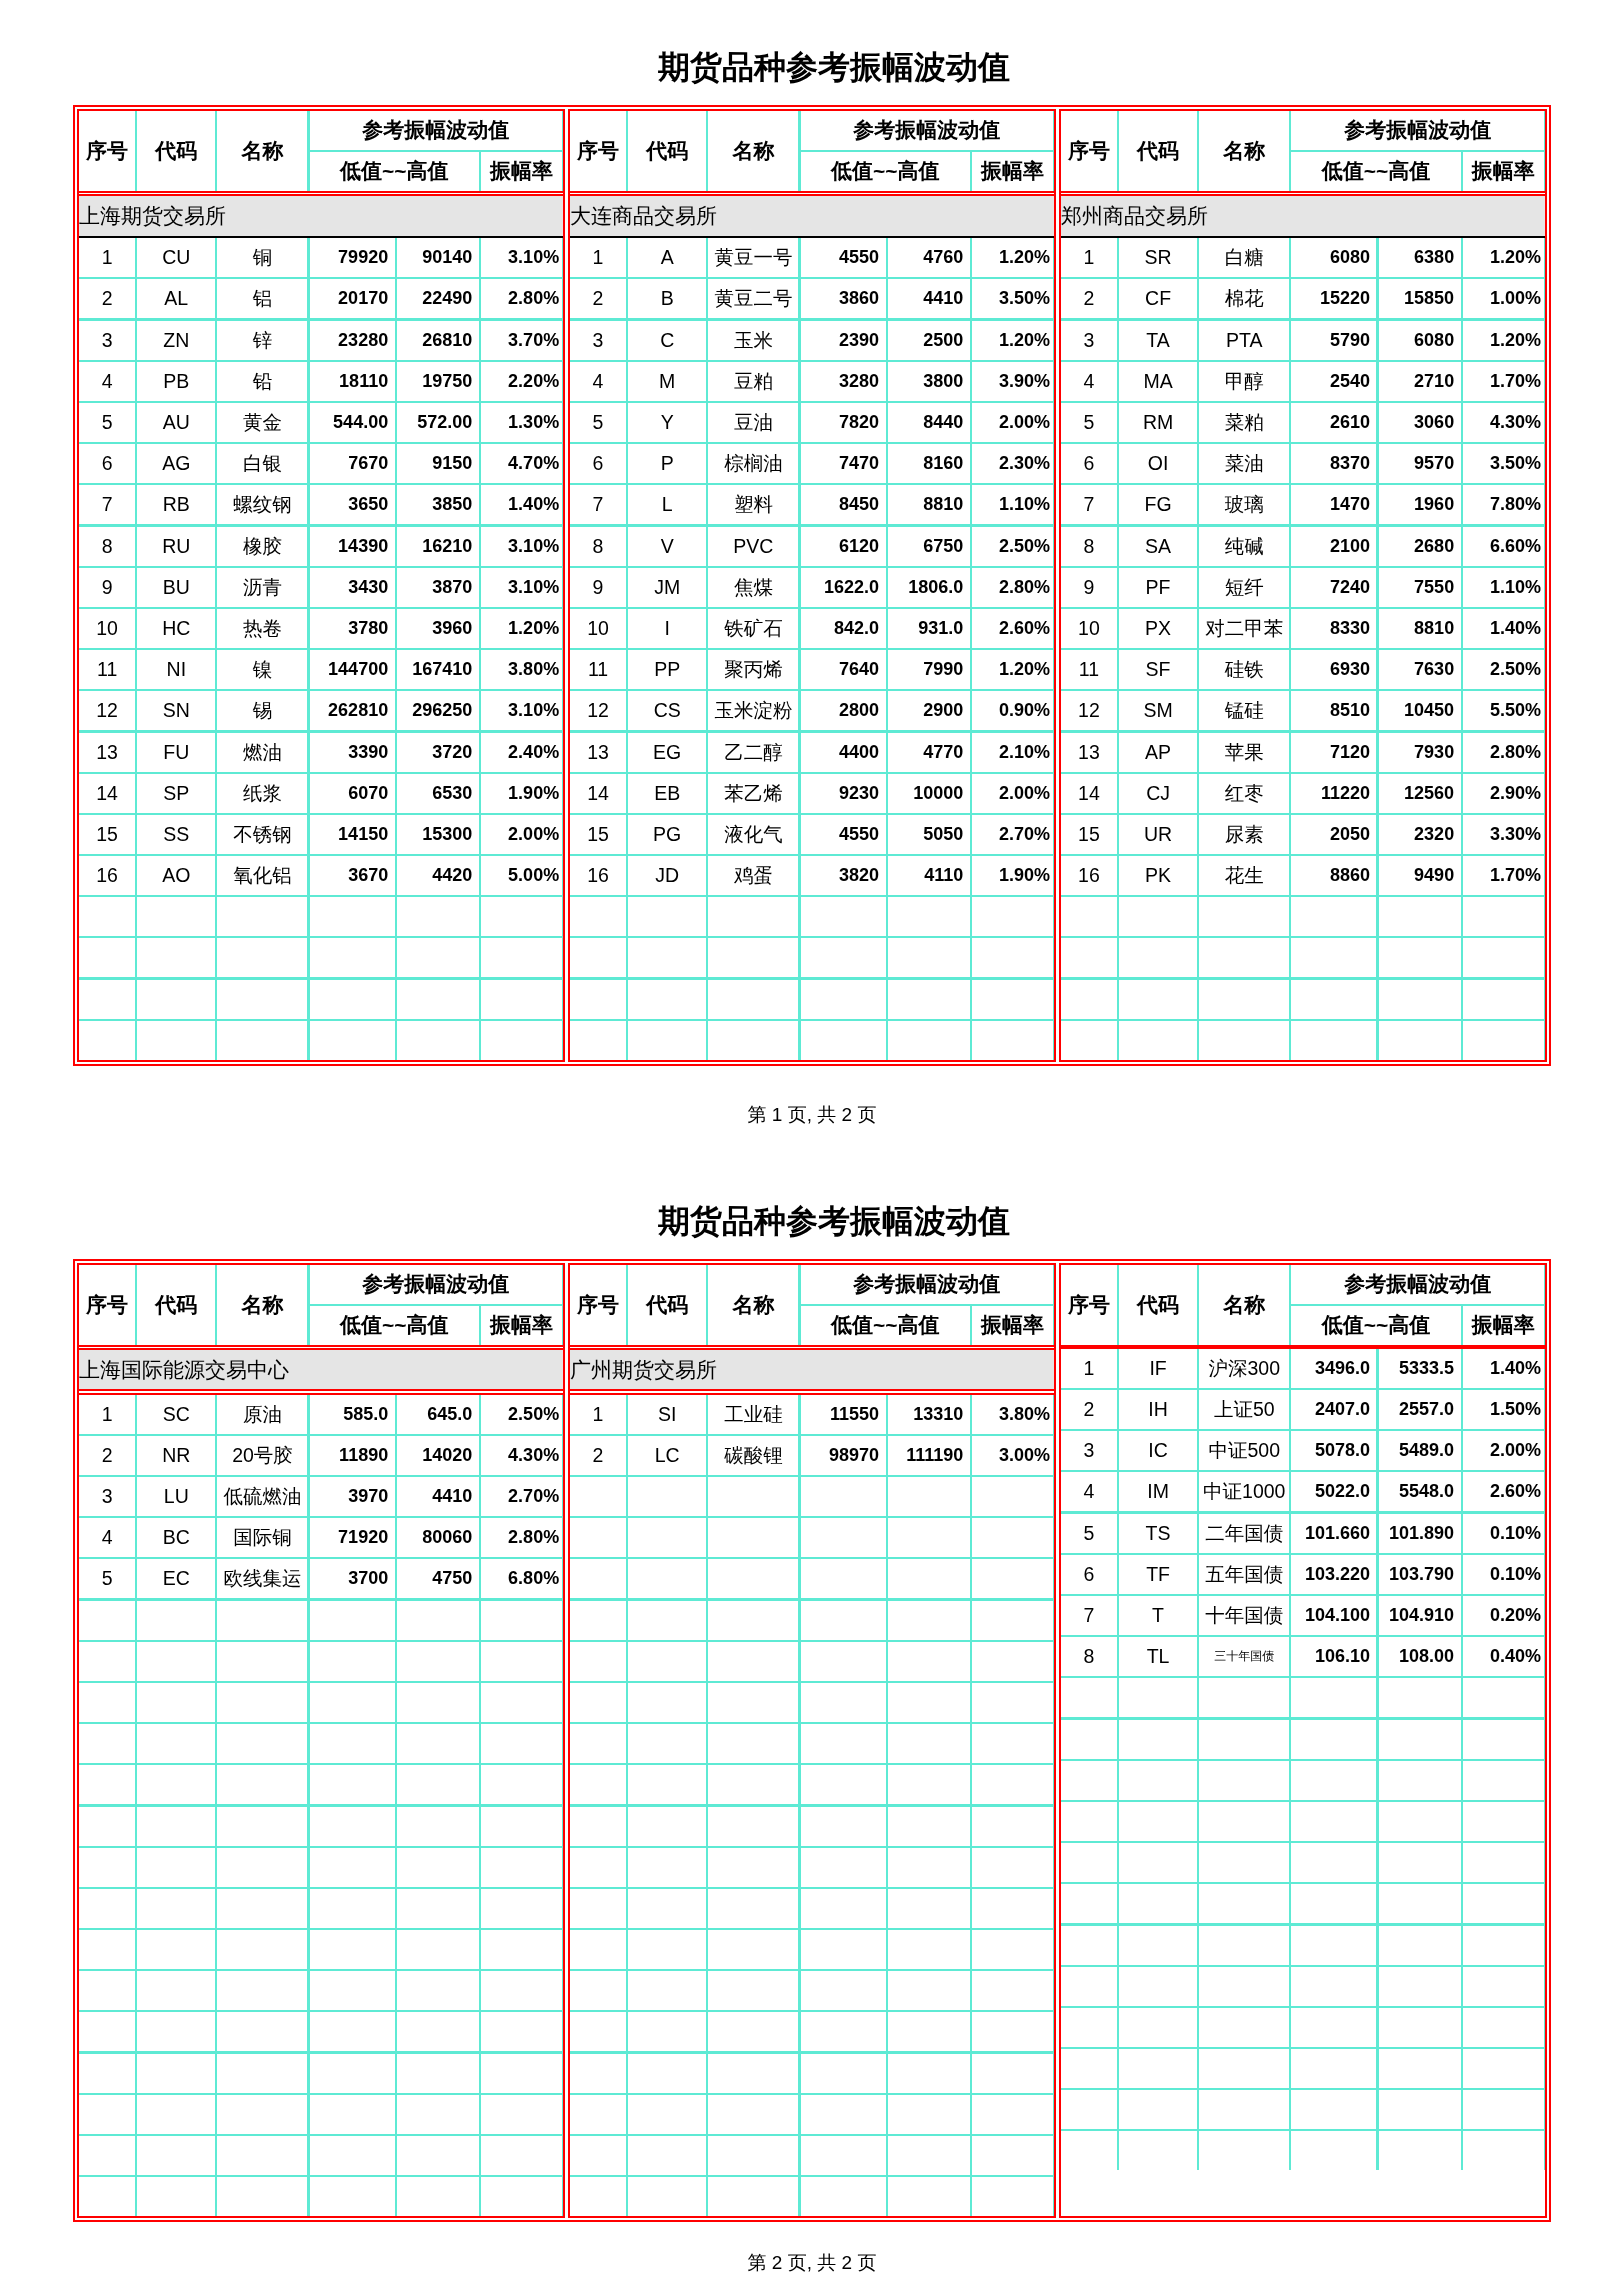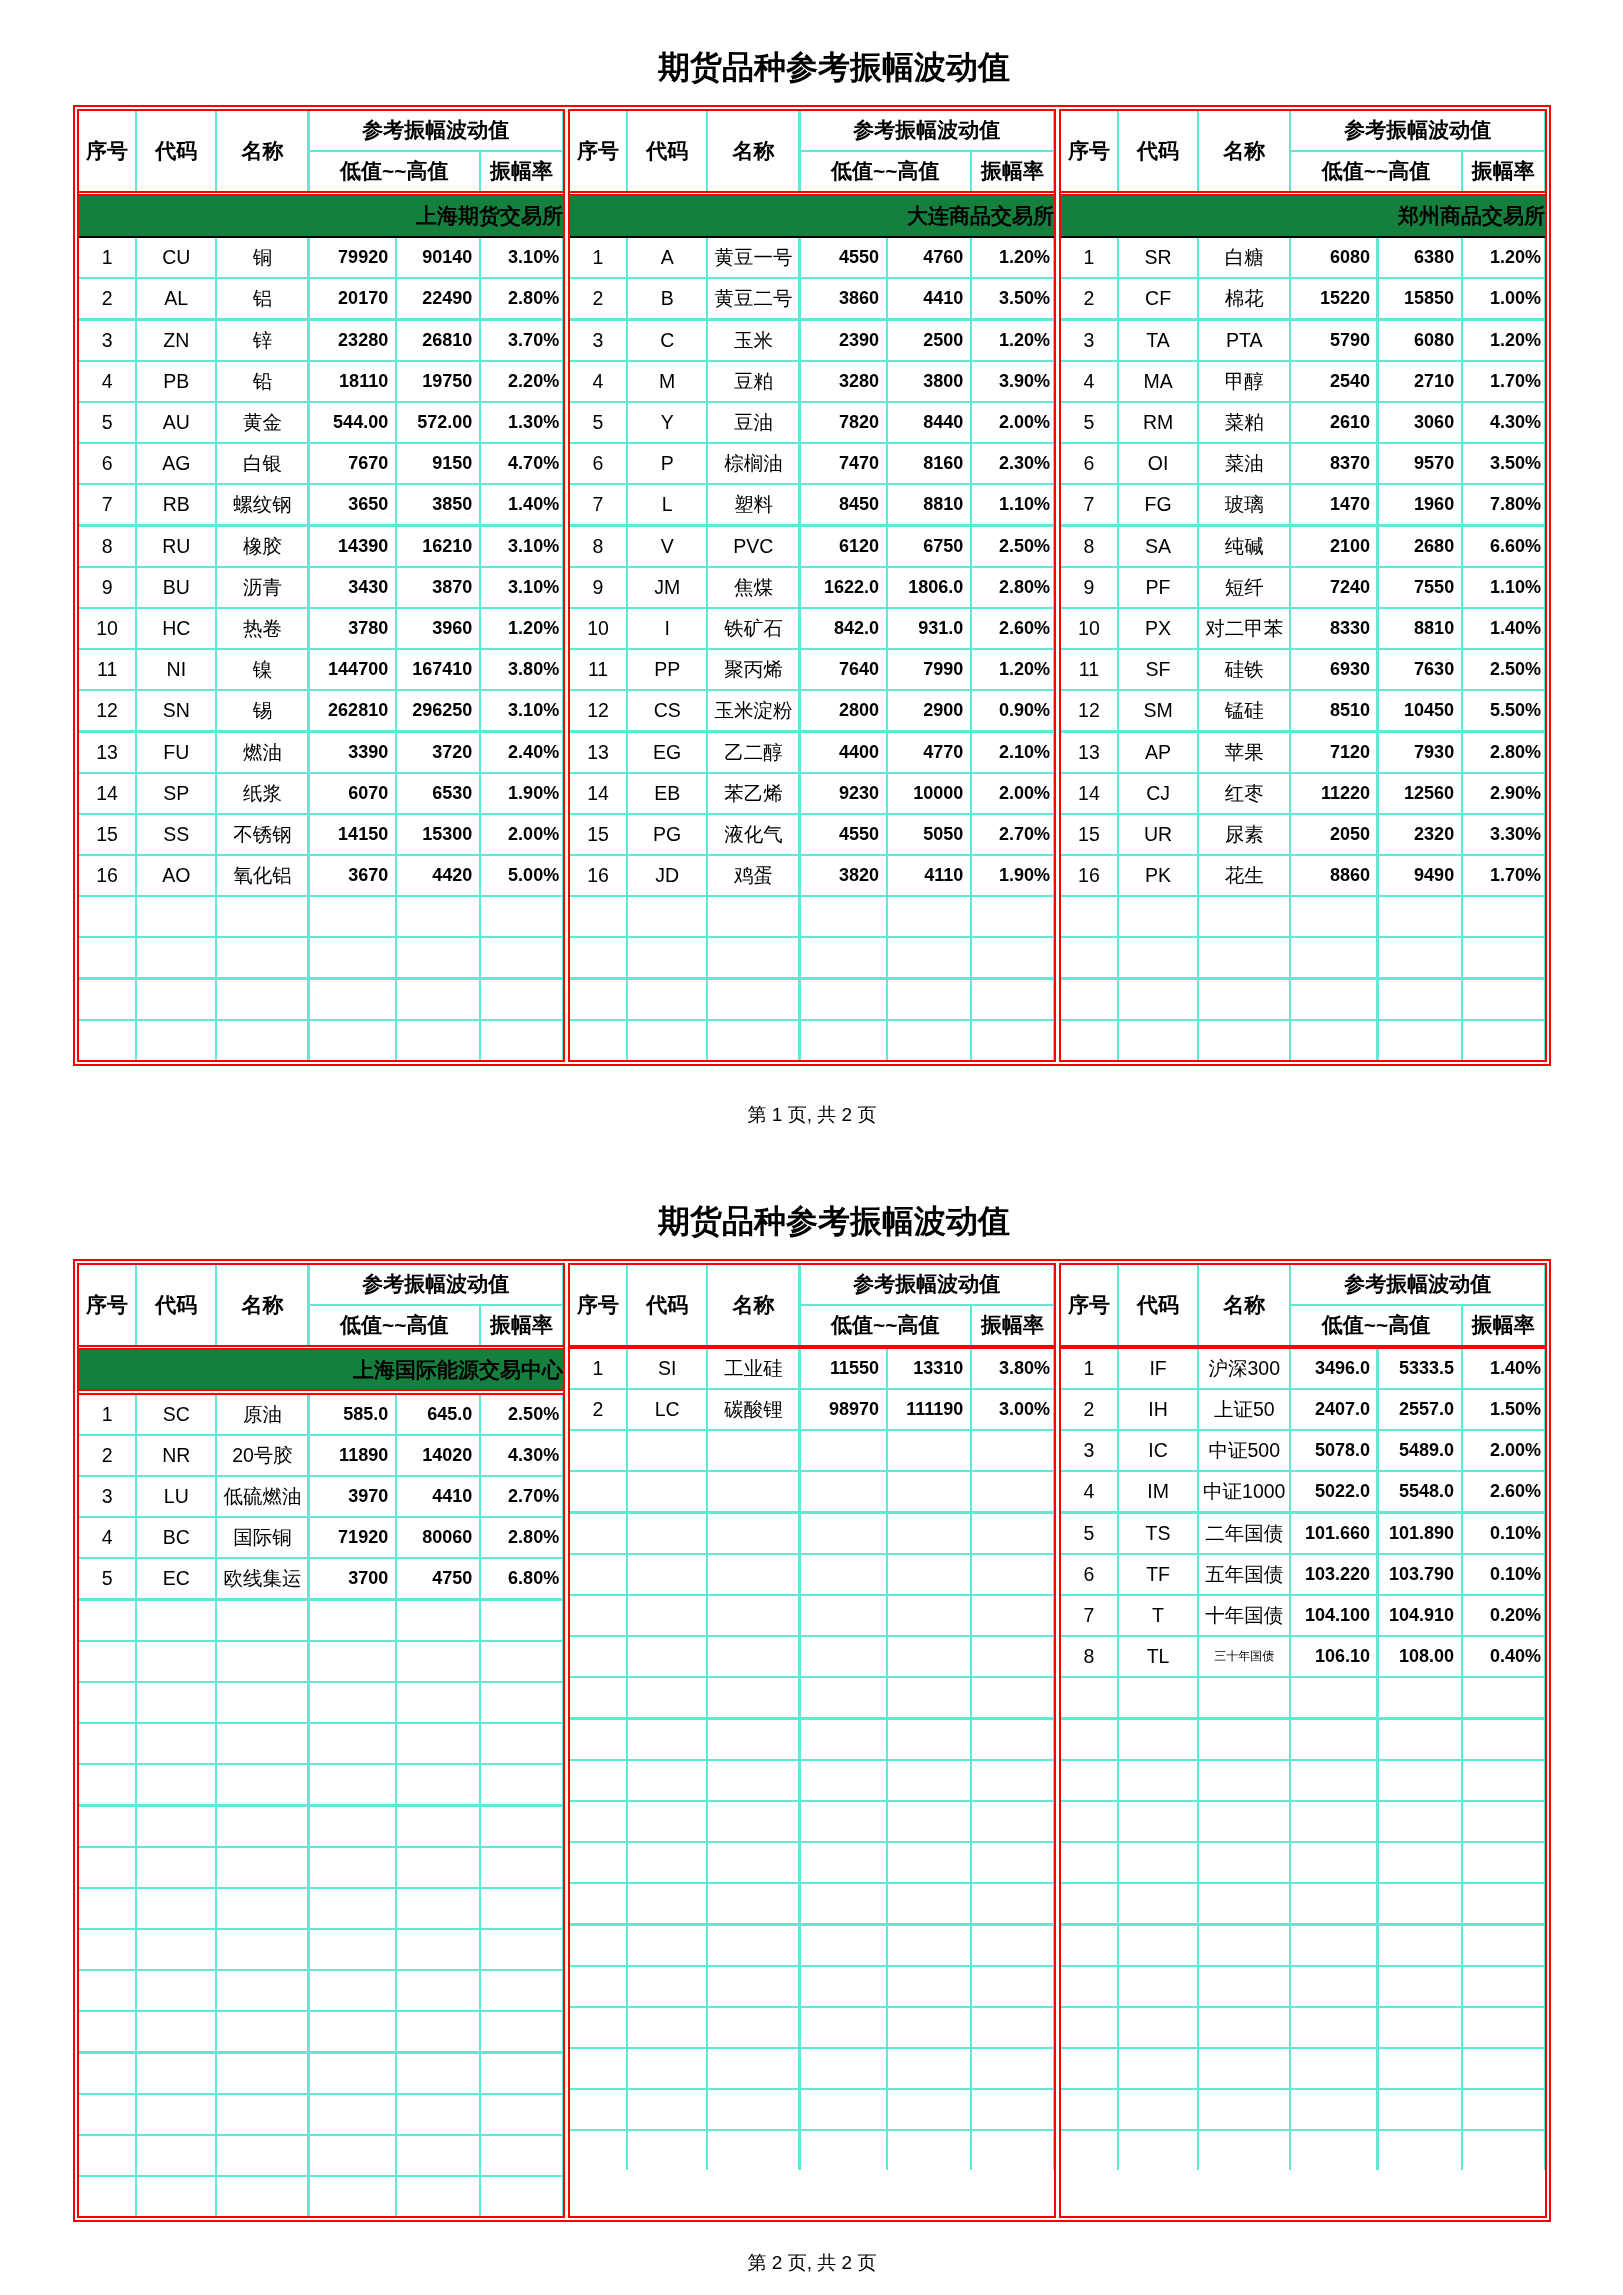--- a/index.html
+++ b/index.html
@@ -28,22 +28,22 @@
     background:#fff; display:flex; align-items:center; justify-content:center;
     font-weight:bold; font-size:21px; white-space:nowrap;
   }
   .h-seq  { grid-column:1; grid-row:1/3; }
   .h-code { grid-column:2; grid-row:1/3; }
   .h-name { grid-column:3; grid-row:1/3; }
   .h-group{ grid-column:4/7; grid-row:1; }
   .h-range{ grid-column:4/6; grid-row:2; }
   .h-rate { grid-column:6; grid-row:2; }
   .exch {
-    height:43px; line-height:39px; text-align:right; font-weight:bold; font-size:21px;
-    border-top:2.2px solid #f00; margin-top:1.4px; background:#15803d; white-space:nowrap;
+    height:43px; line-height:39px; text-align:left; font-weight:normal; font-size:21px;
+    border-top:2.2px solid #f00; margin-top:1.4px; background:#e5e5e5; white-space:nowrap;
   }
   .exch.div-black { border-bottom:2.9px solid #000; height:44px; }
   .exch.div-red   { border-bottom:2.2px solid #f00; height:43px; margin-bottom:1.4px; }
   .tbody.top-red  { border-top:2.2px solid #f00; }
   .trow { display:contents; }
   .td {
     background:#fff; display:flex; align-items:center;
     font-size:19.5px; overflow:hidden; white-space:nowrap;
   }
   .td.center { justify-content:center; }
@@ -199,20 +199,21 @@
       </div>
       <div class="xtable">
         <div class="grid thead">
           <div class="hc h-seq">序号</div>
           <div class="hc h-code">代码</div>
           <div class="hc h-name">名称</div>
           <div class="hc h-group">参考振幅波动值</div>
           <div class="hc h-range">低值~~高值</div>
           <div class="hc h-rate">振幅率</div>
         </div>
+        <div class="exch div-red">广州期货交易所</div>
         <div class="grid tbody top-red">
           <div class="trow"><div class="td center">1</div><div class="td center">SI</div><div class="td center name">工业硅</div><div class="td num">11550</div><div class="td num">13310</div><div class="td rate">3.80%</div></div>
           <div class="trow"><div class="td center">2</div><div class="td center">LC</div><div class="td center name">碳酸锂</div><div class="td num">98970</div><div class="td num">111190</div><div class="td rate">3.00%</div></div>
           <div class="trow"><div class="td center"></div><div class="td center"></div><div class="td center name"></div><div class="td num"></div><div class="td num"></div><div class="td rate"></div></div>
           <div class="trow"><div class="td center"></div><div class="td center"></div><div class="td center name"></div><div class="td num"></div><div class="td num"></div><div class="td rate"></div></div>
           <div class="trow"><div class="td center"></div><div class="td center"></div><div class="td center name"></div><div class="td num"></div><div class="td num"></div><div class="td rate"></div></div>
           <div class="trow"><div class="td center"></div><div class="td center"></div><div class="td center name"></div><div class="td num"></div><div class="td num"></div><div class="td rate"></div></div>
           <div class="trow"><div class="td center"></div><div class="td center"></div><div class="td center name"></div><div class="td num"></div><div class="td num"></div><div class="td rate"></div></div>
           <div class="trow"><div class="td center"></div><div class="td center"></div><div class="td center name"></div><div class="td num"></div><div class="td num"></div><div class="td rate"></div></div>
           <div class="trow"><div class="td center"></div><div class="td center"></div><div class="td center name"></div><div class="td num"></div><div class="td num"></div><div class="td rate"></div></div>

